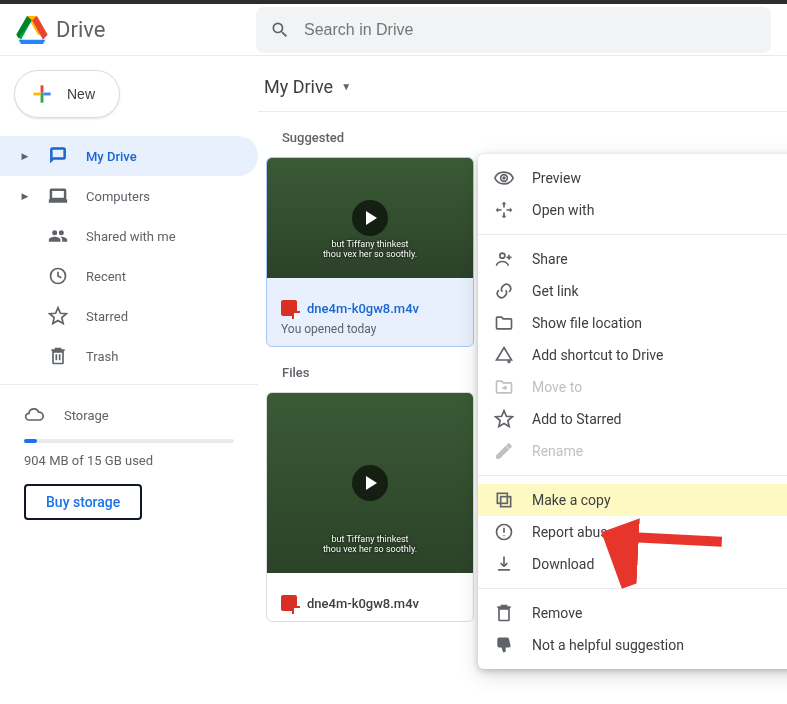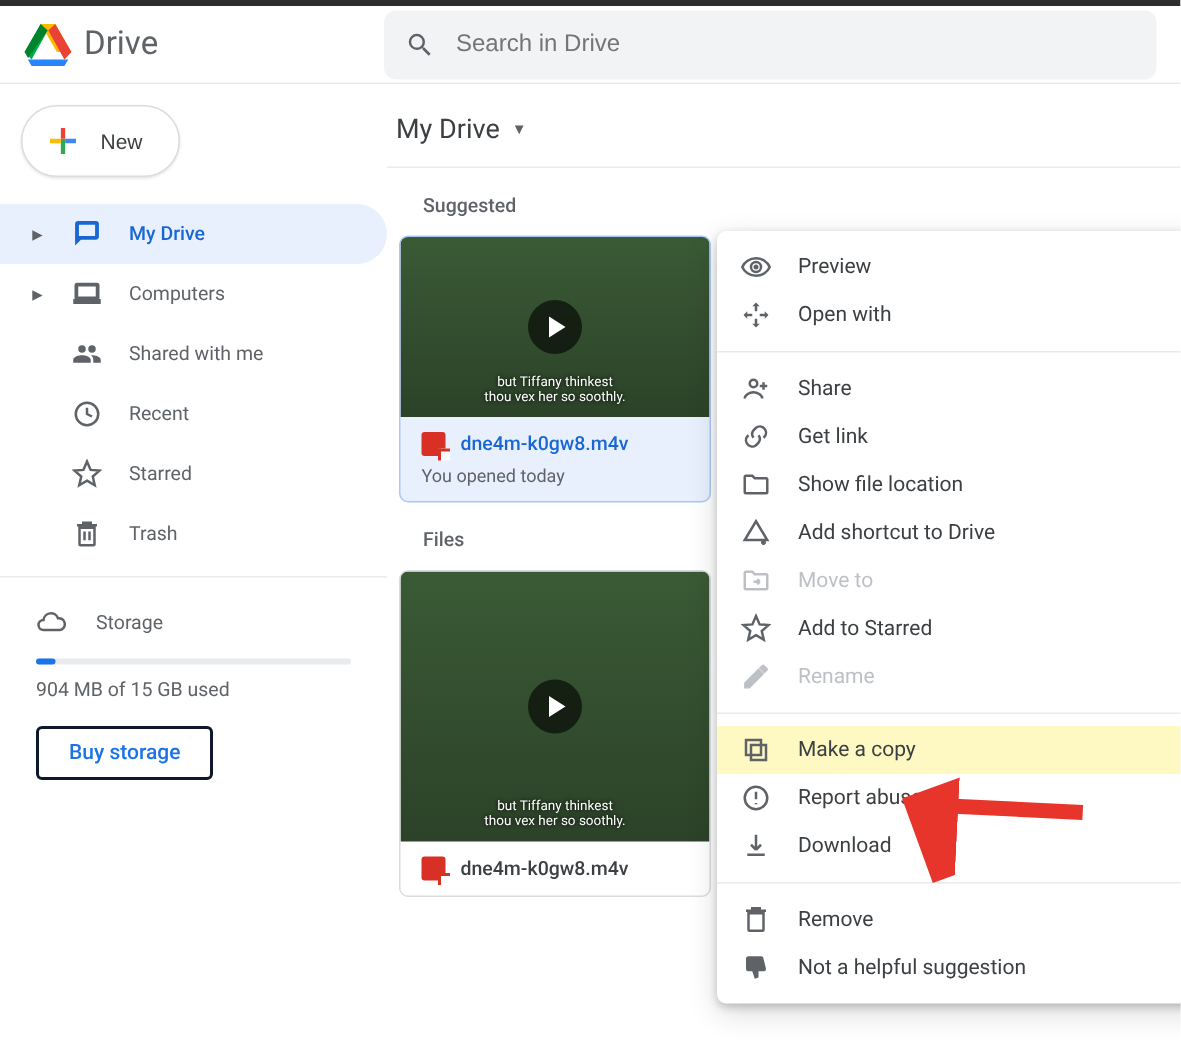--- a/index.html
+++ b/index.html
@@ -100,26 +100,26 @@
     display:flex; align-items:center; justify-content:center;
   }
   .play-badge {
     width: 36px; height: 36px; background: rgba(0,0,0,.6);
     border-radius: 50%; display:flex; align-items:center; justify-content:center;
   }
   .play-badge::after {
     content:''; border-left: 11px solid #fff; border-top: 7px solid transparent; border-bottom: 7px solid transparent; margin-left:3px;
   }
   .caption-strip {
-    position:absolute; bottom:8px; left:50%; transform:translateX(-50%);
+    position:absolute; bottom:19px; left:50%; transform:translateX(-50%);
     font-size: 9px; color:#fff; text-align:center; text-shadow: 0 0 3px #000;
     white-space: nowrap;
   }
   .card-meta { padding: 10px 14px; }
-  .card-title { display:flex; align-items:center; gap:10px; font-size: 13px; font-weight:500; }
+  .card-title { display:flex; align-items:center; gap:10px; font-size: 13px; font-weight:500;margin-top:12px; }
   .card-title.selected-title { color:#1967d2; }
   .vid-icon { width:16px; height:16px; background:#d93025; border-radius:2px; position:relative; flex-shrink:0;}
   .vid-icon::after{content:''; position:absolute; right:-3px; bottom:-3px; width:6px;height:6px; background:#fff; border-left:2px solid #d93025; border-top:2px solid #d93025;}
   .card-sub { font-size: 12px; color:#5f6368; margin-top:6px; }
 
   
   .context {
     position: absolute; top: 154px; left: 478px;
     width: 352px; background:#fff;
     border-radius: 6px;

